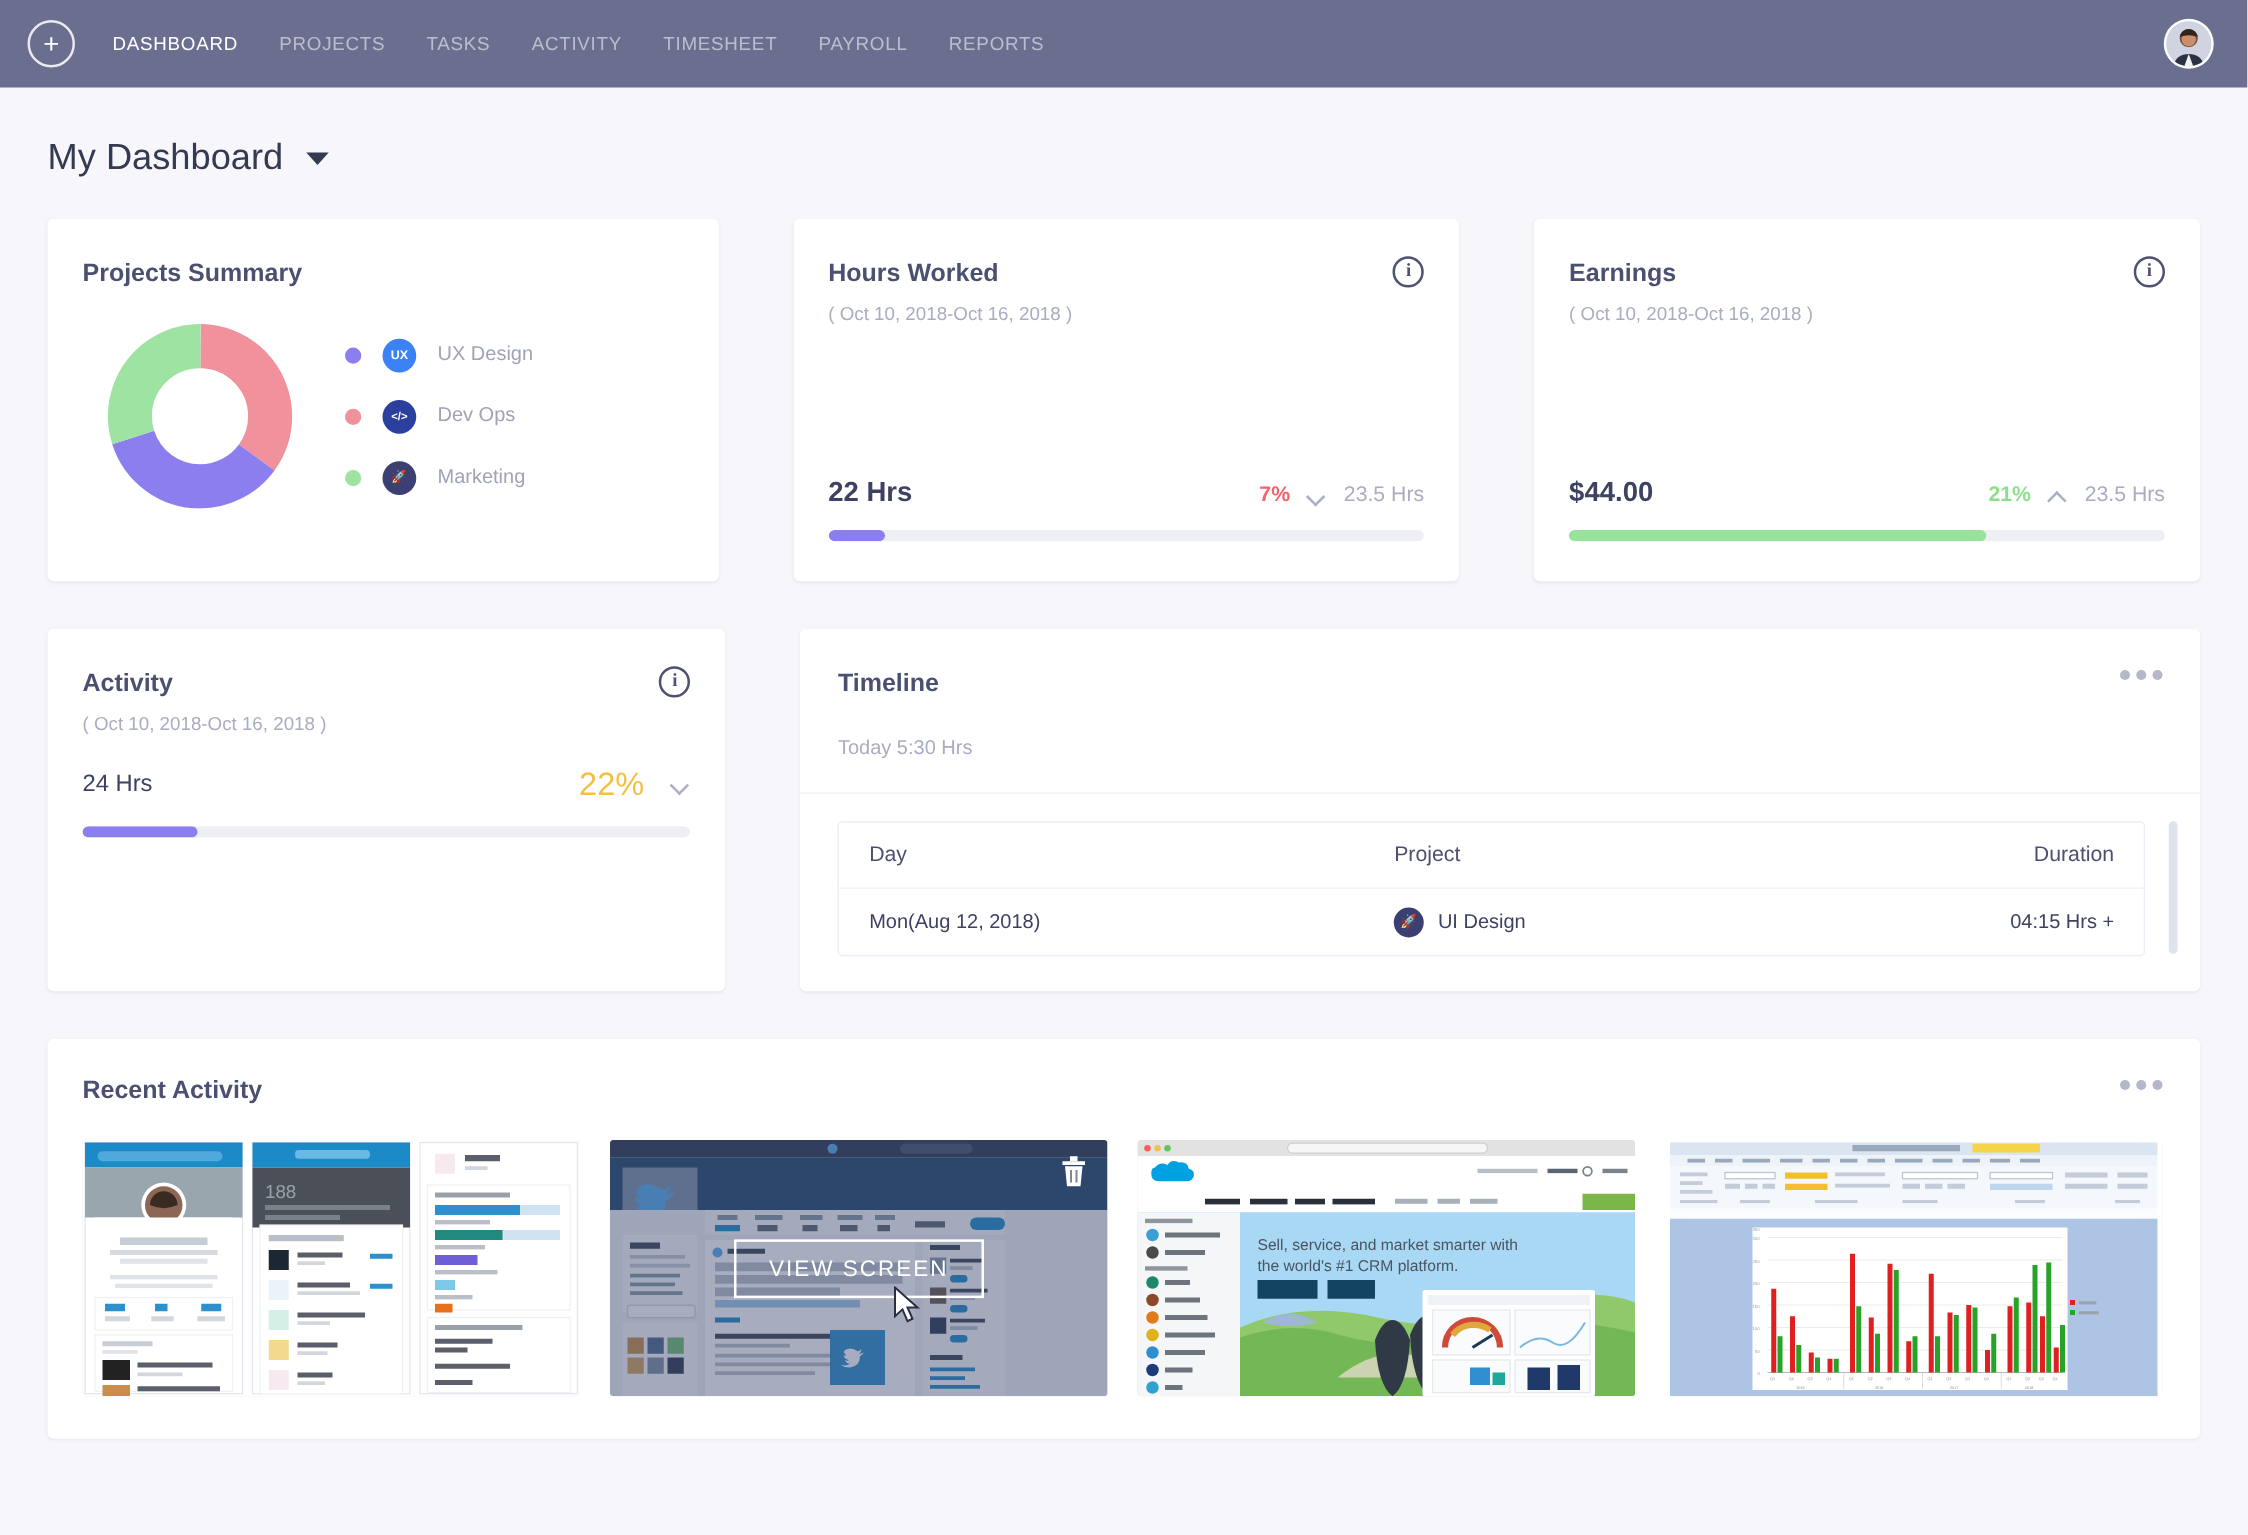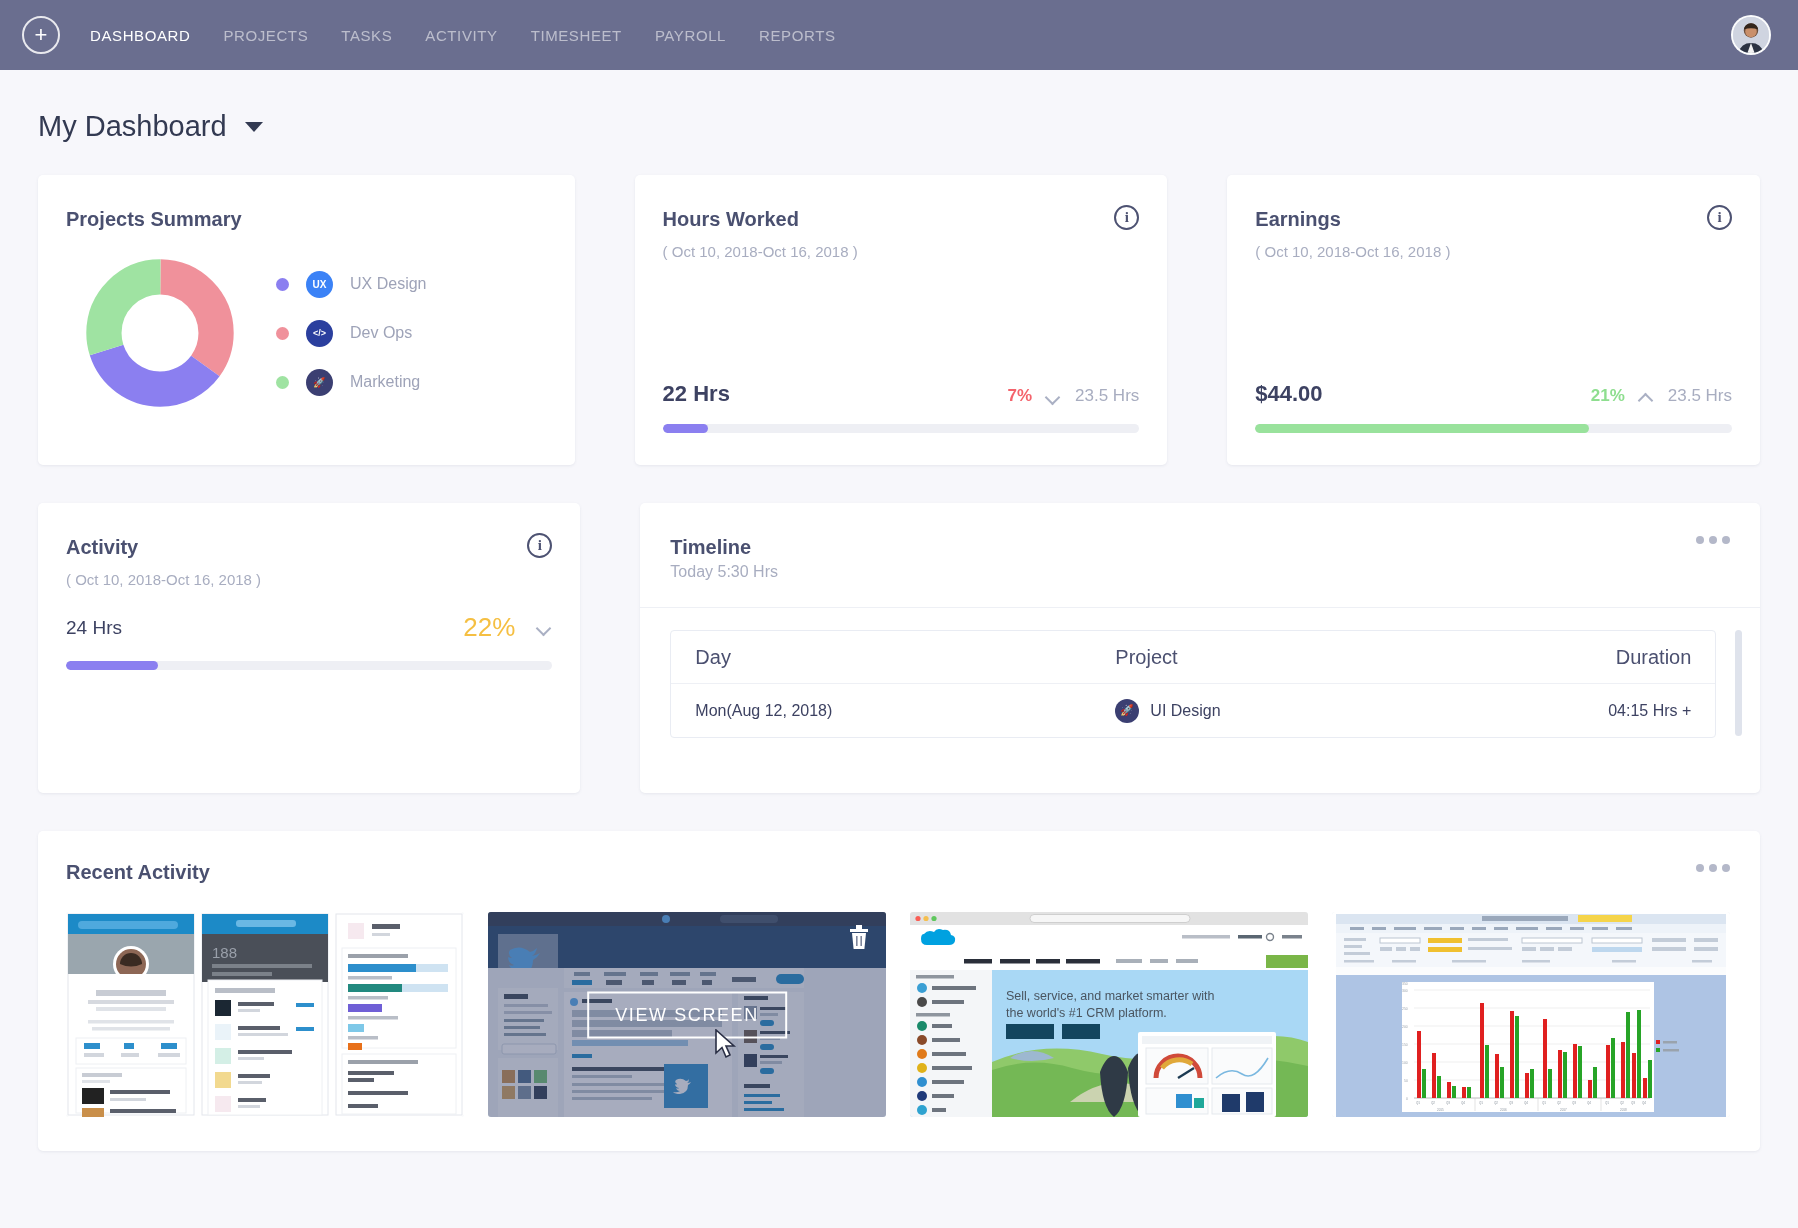--- a/index.html
+++ b/index.html
@@ -141,35 +141,35 @@
     display: flex; justify-content: space-between; align-items: center;
     margin-top: 24px;
   }
   .act-val { font-size: 19px; color: #3d4262; }
   .act-right { display: flex; align-items: center; gap: 22px; }
   .act-pct { font-size: 26px; font-weight: normal; }
 
   
   .timeline-card { width: 1135px; height: 290px; }
   .tl-head { padding: 33px 30px 26px 30px; border-bottom: 1px solid #eef0f5; }
-  .tl-sub { font-size: 16px; color: #a8adc0; margin-top: 4px; }
+  .tl-sub { font-size: 16px; color: #a8adc0; margin-top: 31px; }
   .tl-body { padding: 22px 30px 0 30px; position: relative; }
   .tl-table {
     border: 1px solid #e9ecf3; border-radius: 4px;
     width: 1046px;
   }
   .tl-row {
     display: flex; align-items: center;
     height: 53px; padding: 0 24px;
   }
   .tl-row.head { border-bottom: 1px solid #eef0f5; }
   .tl-c1 { width: 420px; }
   .tl-c2 { flex: 1; display: flex; align-items: center; gap: 11px; }
   .tl-c3 { width: 150px; text-align: right; }
-  .tl-head-cell { font-size: 20px; color: #4b5070; }
+  .tl-head-cell { font-size: 17px; color: #4b5070; }
   .tl-cell { font-size: 16px; color: #3d4262; }
   .proj-badge {
     width: 24px; height: 24px; border-radius: 50%;
     display: flex; align-items: center; justify-content: center;
     font-size: 11px;
   }
   .tl-scroll {
     position: absolute; right: 18px; top: 22px;
     width: 7px; height: 106px; border-radius: 4px; background: #dfe3ec;
     cursor: pointer;

